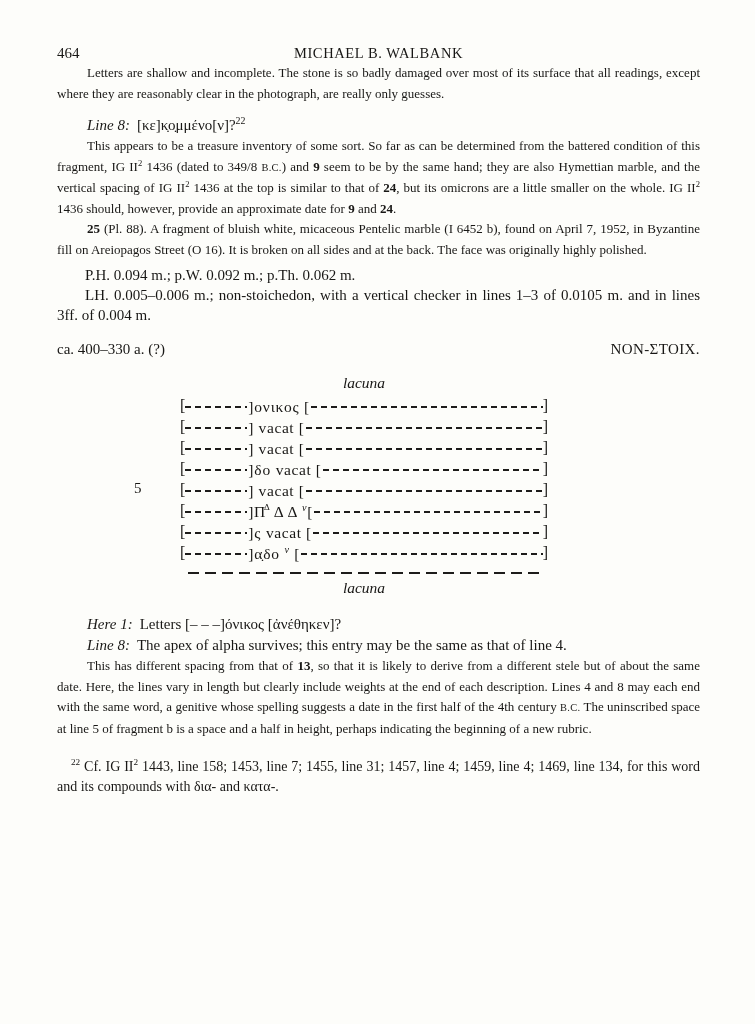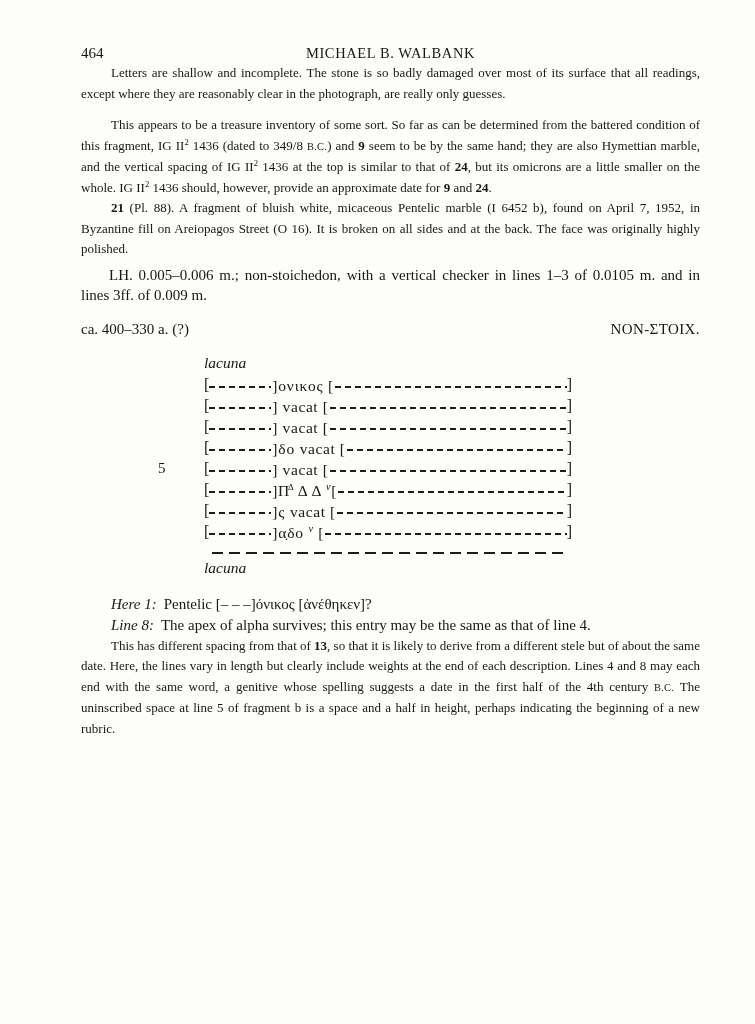--- a/index.html
+++ b/index.html
@@ -6,21 +6,21 @@
   body{
     width:755px;height:1024px;
     background:#fdfdfa;
     color:#181715;
     font-family:"Liberation Serif","DejaVu Serif",serif;
     overflow:hidden;
   }
   .page{
     box-sizing:border-box;
     width:755px;height:1024px;
-    padding:45px 55px 20px 81px;
+    padding:45px 55px 20px 57px;
     position:relative;
   }
   
   .running-head{
     display:flex;align-items:baseline;position:relative;
     height:18px;font-size:15px;
   }
   .page-num{position:absolute;left:0;top:0;}
   .head-title{flex:1;text-align:center;letter-spacing:0.6px;font-size:14.5px;}
   
@@ -41,21 +41,21 @@
   .meas p{margin:0;text-indent:28px;}
   
   .date-row{
     display:flex;justify-content:space-between;align-items:center;
     margin-top:16px;font-size:15px;
   }
   .nonstoich{letter-spacing:0.4px;}
   
   .epi-wrap{width:368px;margin-left:123px;position:relative;}
   .lacuna{
-    font-style:italic;font-size:15.5px;
+    font-style:italic;text-align:center;font-size:15.5px;
     margin-top:16px;margin-bottom:4px;
   }
   .lacuna.bottom{margin-top:5px;margin-bottom:0;}
   .epi-line{
     display:flex;align-items:center;height:21px;
     font-size:15.5px;position:relative;
   }
   .epi-num{
     position:absolute;left:-46px;top:0;width:20px;
     font-size:15px;text-align:left;
@@ -93,28 +93,32 @@
 <div class="page">
 
   <div class="running-head">
     <span class="page-num">464</span>
     <span class="head-title">MICHAEL B. WALBANK</span>
   </div>
 
   <p class="body-par mt-p1">Letters are shallow and incomplete. The stone is so badly damaged over most of its surface that all readings, except where they are reasonably clear in the photograph, are really only guesses.</p>
 
   <div class="apparatus">
+    <div class="app-row">
+      <span class="app-label">Line 8:</span><span><span class="s-n">[κε]κ̣ο̣μμένο[ν]?</span><span class="s-sup">22</span></span>
+    </div>
   </div>
 
   <p class="body-par mt-p2"><span class="s-n">This appears to be a treasure inventory of some sort. So far as can be determined from the battered condition of this fragment, </span><span class="s-i">IG</span><span class="s-n"> II</span><span class="s-sup">2</span><span class="s-n"> 1436 (dated to 349/8 </span><span class="s-sc">B.C.</span><span class="s-n">) and </span><span class="s-b">9</span><span class="s-n"> seem to be by the same hand; they are also Hymettian marble, and the vertical spacing of </span><span class="s-i">IG</span><span class="s-n"> II</span><span class="s-sup">2</span><span class="s-n"> 1436 at the top is similar to that of </span><span class="s-b">24</span><span class="s-n">, but its omicrons are a little smaller on the whole. </span><span class="s-i">IG</span><span class="s-n"> II</span><span class="s-sup">2</span><span class="s-n"> 1436 should, however, provide an approximate date for </span><span class="s-b">9</span><span class="s-n"> and </span><span class="s-b">24</span><span class="s-n">.</span></p>
 
-  <p class="body-par mt-entry"><span class="s-b">21</span><span class="s-n"> (Pl. 88). A fragment of bluish white, micaceous Pentelic marble (I 6452 b), found on April 7, 1952, in Byzantine fill on Areiopagos Street (O 16). It is broken on all sides and at the back. The face was originally highly polished.</span></p>
+  <p class="body-par mt-entry"><span class="s-b">25</span><span class="s-n"> (Pl. 88). A fragment of bluish white, micaceous Pentelic marble (I 6452 b), found on April 7, 1952, in Byzantine fill on Areiopagos Street (O 16). It is broken on all sides and at the back. The face was originally highly polished.</span></p>
 
   <div class="meas">
-    <p>LH. 0.005–0.006 m.; non-stoichedon, with a vertical checker in lines 1–3 of 0.0105 m. and in lines 3ff. of 0.009 m.</p>
+    <p>P.H. 0.094 m.; p.W. 0.092 m.; p.Th. 0.062 m.</p>
+    <p>LH. 0.005–0.006 m.; non-stoichedon, with a vertical checker in lines 1–3 of 0.0105 m. and in lines 3ff. of 0.004 m.</p>
   </div>
 
   <div class="date-row">
     <span><span class="s-i">ca.</span><span class="s-n"> 400–330 </span><span class="s-i">a.</span><span class="s-n"> (?)</span></span>
     <span class="nonstoich">ΝΟΝ-ΣΤΟΙΧ.</span>
   </div>
 
   <div class="epi-wrap">
     <div class="lacuna">lacuna</div>
 
@@ -189,23 +193,24 @@
       <span class="dash dash-right"></span>
       <span class="bracket">]</span>
     </div>
 
     <div class="epi-sep"></div>
     <div class="lacuna bottom">lacuna</div>
   </div>
 
   <div class="apparatus" style="margin-top:17px;">
     <div class="app-row">
-      <span class="app-label">Here 1:</span><span><span class="s-n">Pentelic [– – –]όνικος [ἀνέθηκεν]?</span></span>
+      <span class="app-label">Here 1:</span><span><span class="s-n">Letters [– – –]όνικος [ἀνέθηκεν]?</span></span>
     </div>
     <div class="app-row">
       <span class="app-label">Line 8:</span><span><span class="s-n">The apex of alpha survives; this entry may be the same as that of line 4.</span></span>
     </div>
   </div>
 
   <p class="body-par mt-closing"><span class="s-n">This has different spacing from that of </span><span class="s-b">13</span><span class="s-n">, so that it is likely to derive from a different stele but of about the same date. Here, the lines vary in length but clearly include weights at the end of each description. Lines 4 and 8 may each end with the same word, a genitive whose spelling suggests a date in the first half of the 4th century </span><span class="s-sc">B.C.</span><span class="s-n"> The uninscribed space at line 5 of fragment b is a space and a half in height, perhaps indicating the beginning of a new rubric.</span></p>
 
+  <p class="footnote"><sup class="s-sup">22</sup><span><span class="s-n"> Cf. </span><span class="s-i">IG</span><span class="s-n"> II</span><span class="s-sup">2</span><span class="s-n"> 1443, line 158; 1453, line 7; 1455, line 31; 1457, line 4; 1459, line 4; 1469, line 134, for this word and its compounds with δια- and κατα-.</span></span></p>
 
 </div>
 
 </body></html>

